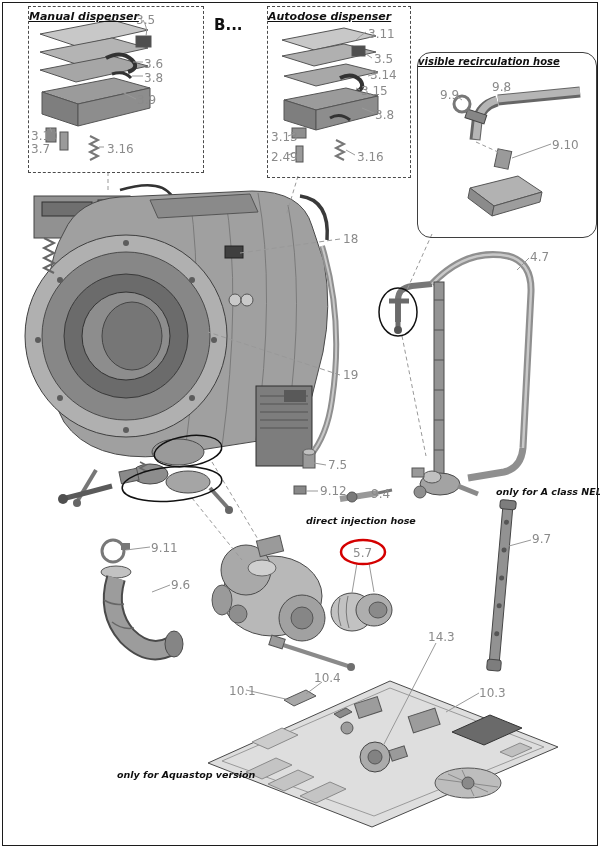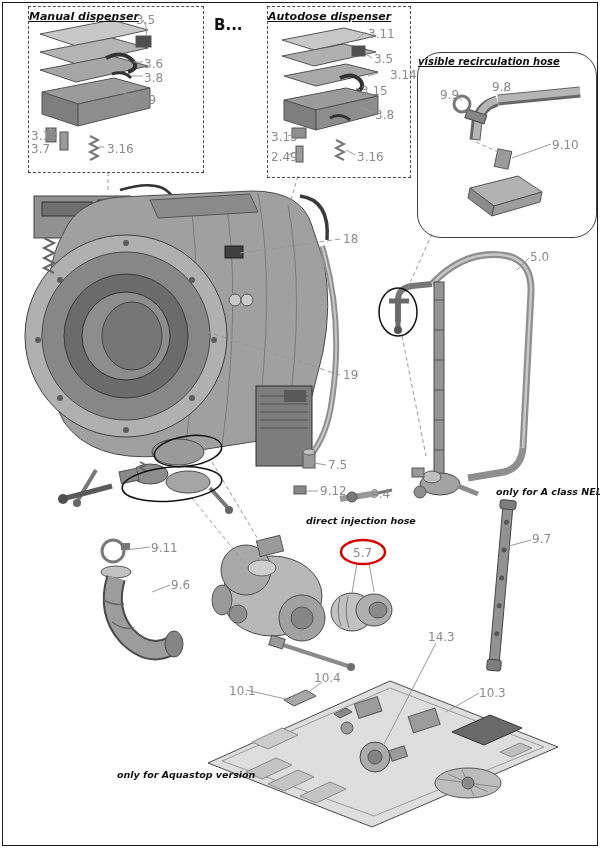--- a/index.html
+++ b/index.html
@@ -5,21 +5,21 @@
   html,body{
     margin:0;padding:0;width:600px;height:848px;background:#ffffff;
     font-family:"DejaVu Sans","Liberation Sans",sans-serif;
     position:relative;overflow:hidden;
   }
   .frame{position:absolute;left:2px;top:2px;right:2px;bottom:2px;
     border:1.5px solid #1c1c1c;pointer-events:none;z-index:6}
   svg.art{position:absolute;left:0;top:0;z-index:1}
   .panel{position:absolute;z-index:2}
   .panel.dashed{border:1.3px dashed #4a4a4a}
-  .panel.solidbox{border:1.3px solid #3f3f3f;border-radius:24px}
+  .panel.solidbox{border:1.3px solid #3f3f3f;border-radius:14px}
   .panel-title{position:absolute;top:3px;left:0;width:100%;text-align:left;
     font-weight:bold;font-style:italic;font-size:11px;color:#101010;
     text-decoration:underline;white-space:nowrap}
   .panel-title.small{font-size:10px}
   .lbl{position:absolute;z-index:4;font-size:12px;color:#8a8a8a;white-space:nowrap}
   .note{position:absolute;z-index:4;font-size:9.5px;font-weight:bold;
     font-style:italic;color:#101010;white-space:nowrap}
   .heading{position:absolute;z-index:4;font-size:15px;font-weight:bold;color:#101010}
 </style>
 </head>
@@ -283,35 +283,35 @@
 <span class="lbl" style="left:136px;top:13px">3.5</span>
 <span class="lbl" style="left:144px;top:57px">3.6</span>
 <span class="lbl" style="left:144px;top:71px">3.8</span>
 <span class="lbl" style="left:137px;top:93px">3.9</span>
 <span class="lbl" style="left:31px;top:129px">3.10</span>
 <span class="lbl" style="left:31px;top:142px">3.7</span>
 <span class="lbl" style="left:107px;top:142px">3.16</span>
 
 <span class="lbl" style="left:368px;top:27px">3.11</span>
 <span class="lbl" style="left:374px;top:52px">3.5</span>
-<span class="lbl" style="left:390px;top:68px">3.14</span>
+<span class="lbl" style="left:370px;top:68px">3.14</span>
 <span class="lbl" style="left:361px;top:84px">3.15</span>
 <span class="lbl" style="left:375px;top:108px">3.8</span>
 <span class="lbl" style="left:271px;top:130px">3.13</span>
 <span class="lbl" style="left:271px;top:150px">2.49</span>
 <span class="lbl" style="left:357px;top:150px">3.16</span>
 
 <span class="lbl" style="left:440px;top:88px">9.9</span>
 <span class="lbl" style="left:492px;top:80px">9.8</span>
 <span class="lbl" style="left:552px;top:138px">9.10</span>
 
 <span class="lbl" style="left:343px;top:232px">18</span>
 <span class="lbl" style="left:343px;top:368px">19</span>
 
-<span class="lbl" style="left:530px;top:250px">5.0</span>
+<span class="lbl" style="left:530px;top:250px">4.7</span>
 <span class="lbl" style="left:328px;top:458px">7.5</span>
 <span class="lbl" style="left:320px;top:484px">9.12</span>
 <span class="lbl" style="left:371px;top:487px">9.4</span>
 <span class="lbl" style="left:151px;top:541px">9.11</span>
 <span class="lbl" style="left:171px;top:578px">9.6</span>
 <span class="lbl" style="left:353px;top:546px">5.7</span>
 <span class="lbl" style="left:532px;top:532px">9.7</span>
 
 <span class="lbl" style="left:428px;top:630px">14.3</span>
 <span class="lbl" style="left:314px;top:671px">10.4</span>

